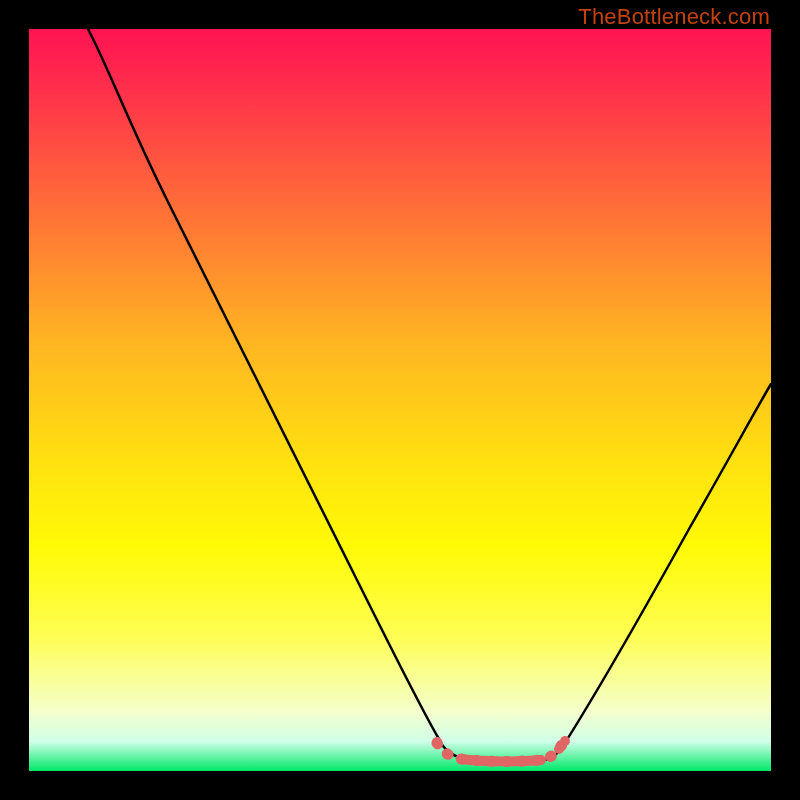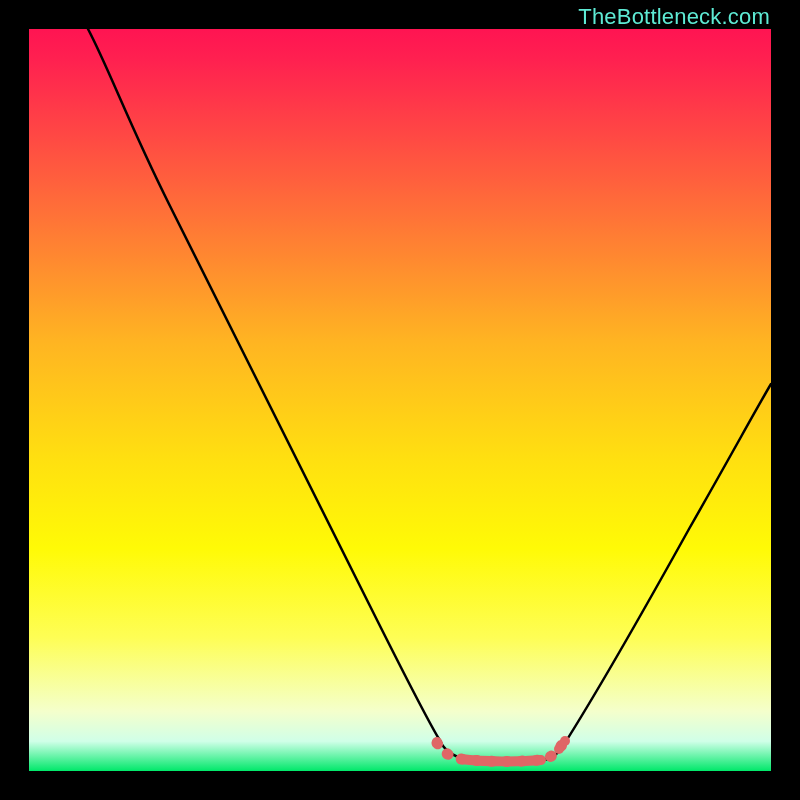--- a/index.html
+++ b/index.html
@@ -34,21 +34,21 @@
     left: 29px;
     top: 29px;
     width: 742px;
     height: 742px;
     pointer-events: none;
   }
   .attribution {
     position: absolute;
     top: 4px;
     right: 30px;
-    color: #5eead4;
+    color: #c2410c;
     font-family: Arial, Helvetica, sans-serif;
     font-size: 22px;
     font-weight: 400;
     letter-spacing: 0.2px;
   }
 </style>
 </head>
 <body>
 
 <div class="container">

